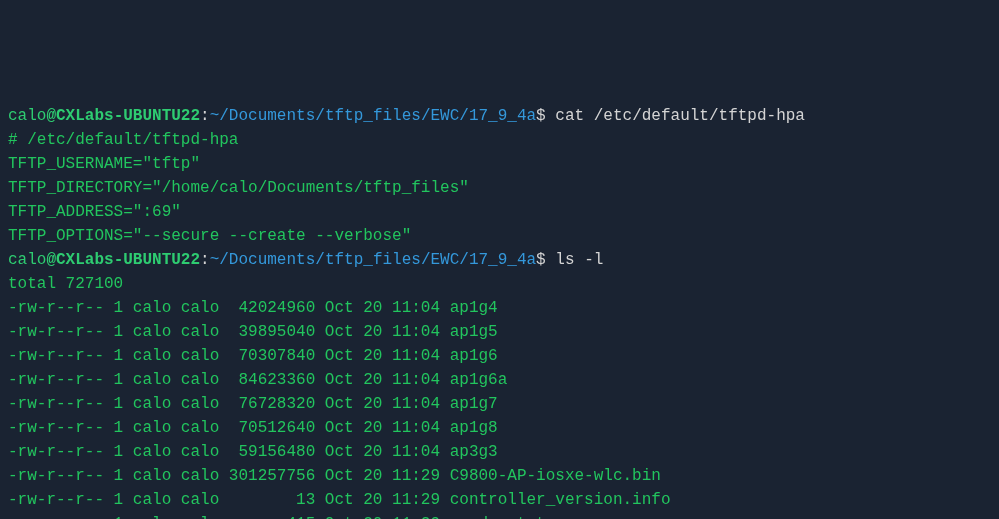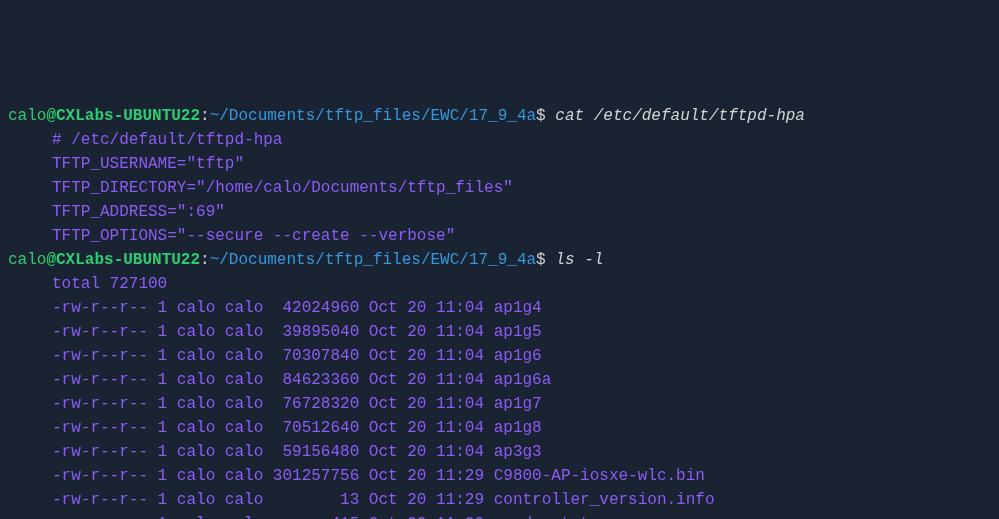--- a/index.html
+++ b/index.html
@@ -11,22 +11,22 @@
       line-height: 1.5;
       color: #d4d4d4;
       white-space: pre;
       overflow-x: auto;
     }
     .user { color: #2ecc71; font-weight: normal; }
     .host { color: #2ecc71; font-weight: bold; }
     .colon { color: #d4d4d4; }
     .path { color: #3498db; }
     .prompt { color: #d4d4d4; }
-    .cmd { color: #d4d4d4; font-style: italic; }
-    .output { color: #8b5cf6; margin-left: 44px; }
+    .cmd { color: #d4d4d4; }
+    .output { color: #22c55e; }
     .line { display: block; }
   </style>
 </head>
 <body>
 
 
 
 <div id="terminal"><span class="line"><span class="user">calo</span><span class="host">@</span><span class="host">CXLabs-UBUNTU22</span><span class="colon">:</span><span class="path">~/Documents/tftp_files/EWC/17_9_4a</span><span class="prompt">$</span> <span class="cmd">cat /etc/default/tftpd-hpa</span></span><span class="line output"># /etc/default/tftpd-hpa</span><span class="line output"></span><span class="line output">TFTP_USERNAME="tftp"</span><span class="line output">TFTP_DIRECTORY="/home/calo/Documents/tftp_files"</span><span class="line output">TFTP_ADDRESS=":69"</span><span class="line output">TFTP_OPTIONS="--secure --create --verbose"</span><span class="line"><span class="user">calo</span><span class="host">@</span><span class="host">CXLabs-UBUNTU22</span><span class="colon">:</span><span class="path">~/Documents/tftp_files/EWC/17_9_4a</span><span class="prompt">$</span> <span class="cmd">ls -l</span></span><span class="line output">total 727100</span><span class="line output">-rw-r--r-- 1 calo calo  42024960 Oct 20 11:04 ap1g4</span><span class="line output">-rw-r--r-- 1 calo calo  39895040 Oct 20 11:04 ap1g5</span><span class="line output">-rw-r--r-- 1 calo calo  70307840 Oct 20 11:04 ap1g6</span><span class="line output">-rw-r--r-- 1 calo calo  84623360 Oct 20 11:04 ap1g6a</span><span class="line output">-rw-r--r-- 1 calo calo  76728320 Oct 20 11:04 ap1g7</span><span class="line output">-rw-r--r-- 1 calo calo  70512640 Oct 20 11:04 ap1g8</span><span class="line output">-rw-r--r-- 1 calo calo  59156480 Oct 20 11:04 ap3g3</span><span class="line output">-rw-r--r-- 1 calo calo 301257756 Oct 20 11:29 C9800-AP-iosxe-wlc.bin</span><span class="line output">-rw-r--r-- 1 calo calo        13 Oct 20 11:29 controller_version.info</span><span class="line output">-rw-r--r-- 1 calo calo       415 Oct 20 11:29 readme.txt</span></div>
 
 

